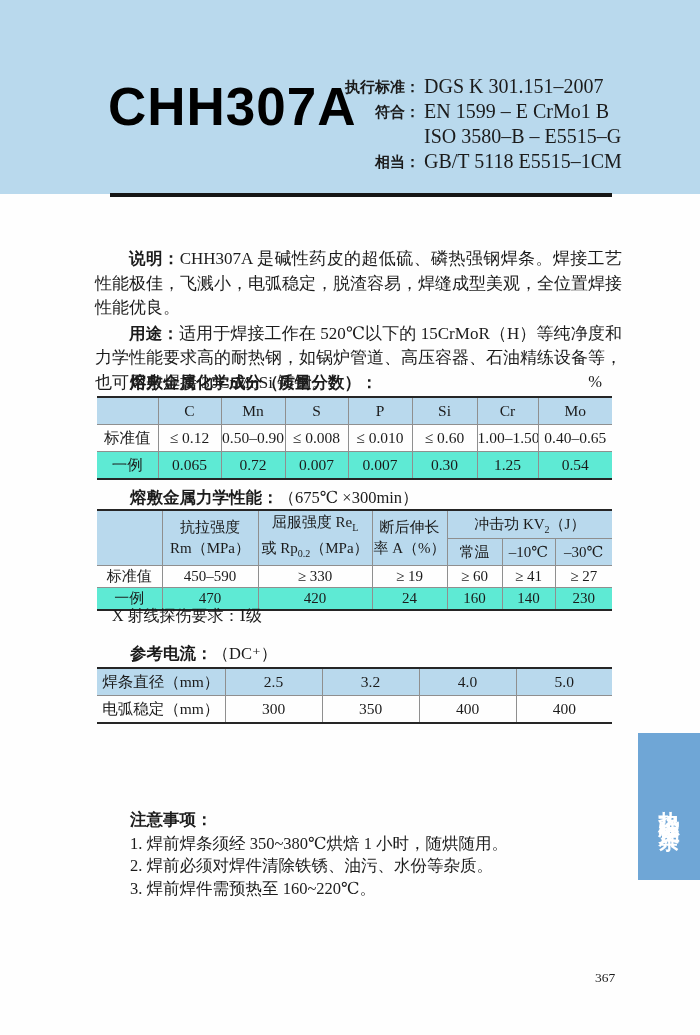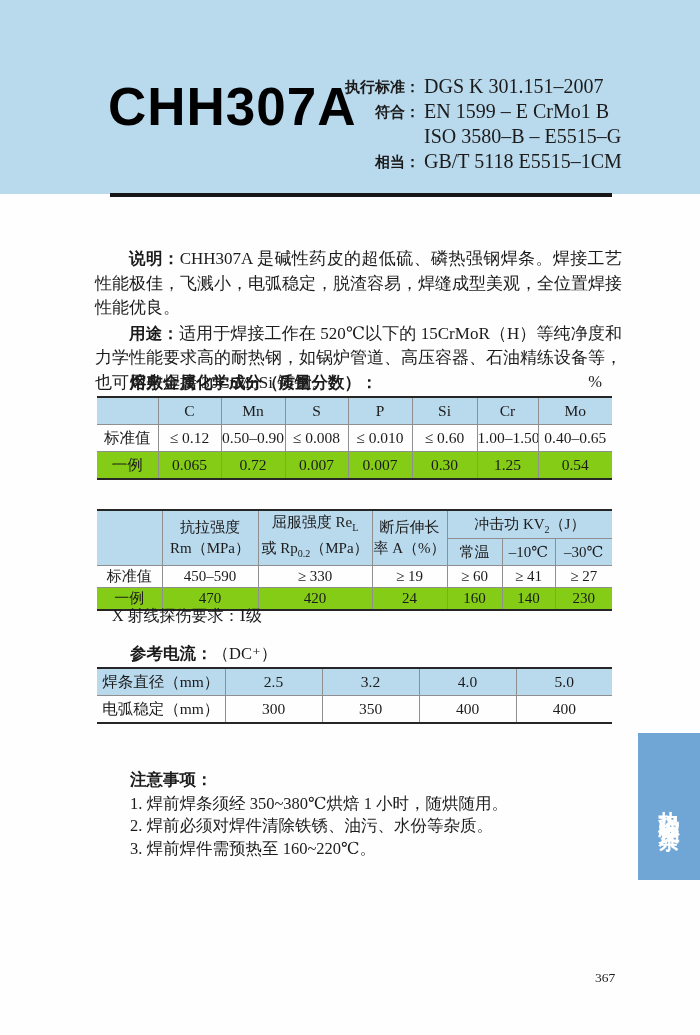--- a/index.html
+++ b/index.html
@@ -41,29 +41,29 @@
   .curr-tbl{top:667px;}
   table{border-collapse:collapse;table-layout:fixed;width:515px;}
   td{
     border-left:1px solid #8f8f8f;border-top:1px solid #8f8f8f;
     text-align:center;vertical-align:middle;font-size:15.5px;padding:1px 0;
     height:24px;overflow:hidden;white-space:nowrap;
   }
   td.c0{border-left:none;}
   tr.r0 td{border-top:none;}
   tr.hdr td{background:#b9d9ed;}
-  tr.tint td{background:#84cc16;margin-left:8px;}
+  tr.tint td{background:#5eead4;margin-left:8px;}
   .mech-tbl td{font-size:15px;height:19px;}
   .mech-tbl td div{line-height:21px;}
   .curr-tbl td{height:24px;}
   sub{font-size:10px;}
   .xray{position:absolute;left:112px;top:606px;font-size:16px;}
   
   .notes{position:absolute;left:130px;top:768px;font-size:16.5px;line-height:22.5px;}
-  .notes-title{font-family:"Liberation Sans","DejaVu Sans",sans-serif;font-weight:bold;margin-bottom:2px;}
+  .notes-title{font-family:"Liberation Sans","DejaVu Sans",sans-serif;font-weight:bold;margin-bottom:2px;margin-top:40px;}
   .notes div.item{white-space:nowrap;}
   
   .side-tab{
     position:absolute;left:638px;top:733px;width:62px;height:147px;background:#6fa6d6;
     display:flex;align-items:center;justify-content:center;
   }
   .side-tab span{
     writing-mode:vertical-rl;color:#ffffff;letter-spacing:5px;
     font-family:"Liberation Sans","DejaVu Sans",sans-serif;font-weight:bold;font-size:21px;
   }
@@ -146,20 +146,23 @@
         <td>0.007</td>
         <td>0.007</td>
         <td>0.30</td>
         <td>1.25</td>
         <td>0.54</td>
       </tr>
     </tbody>
       </table>
   </div>
 
+  <div class="sec-title mech-title">
+    <span class="t-bold">熔敷金属力学性能：</span><span class="t-rest">（675℃ ×300min）</span>
+  </div>
   <div class="tbl-wrap mech-tbl">
     <table>
       <colgroup>
           <col style="width:65px">
           <col style="width:96px">
           <col style="width:114px">
           <col style="width:75px">
           <col style="width:55px">
           <col style="width:53px">
           <col style="width:57px">

